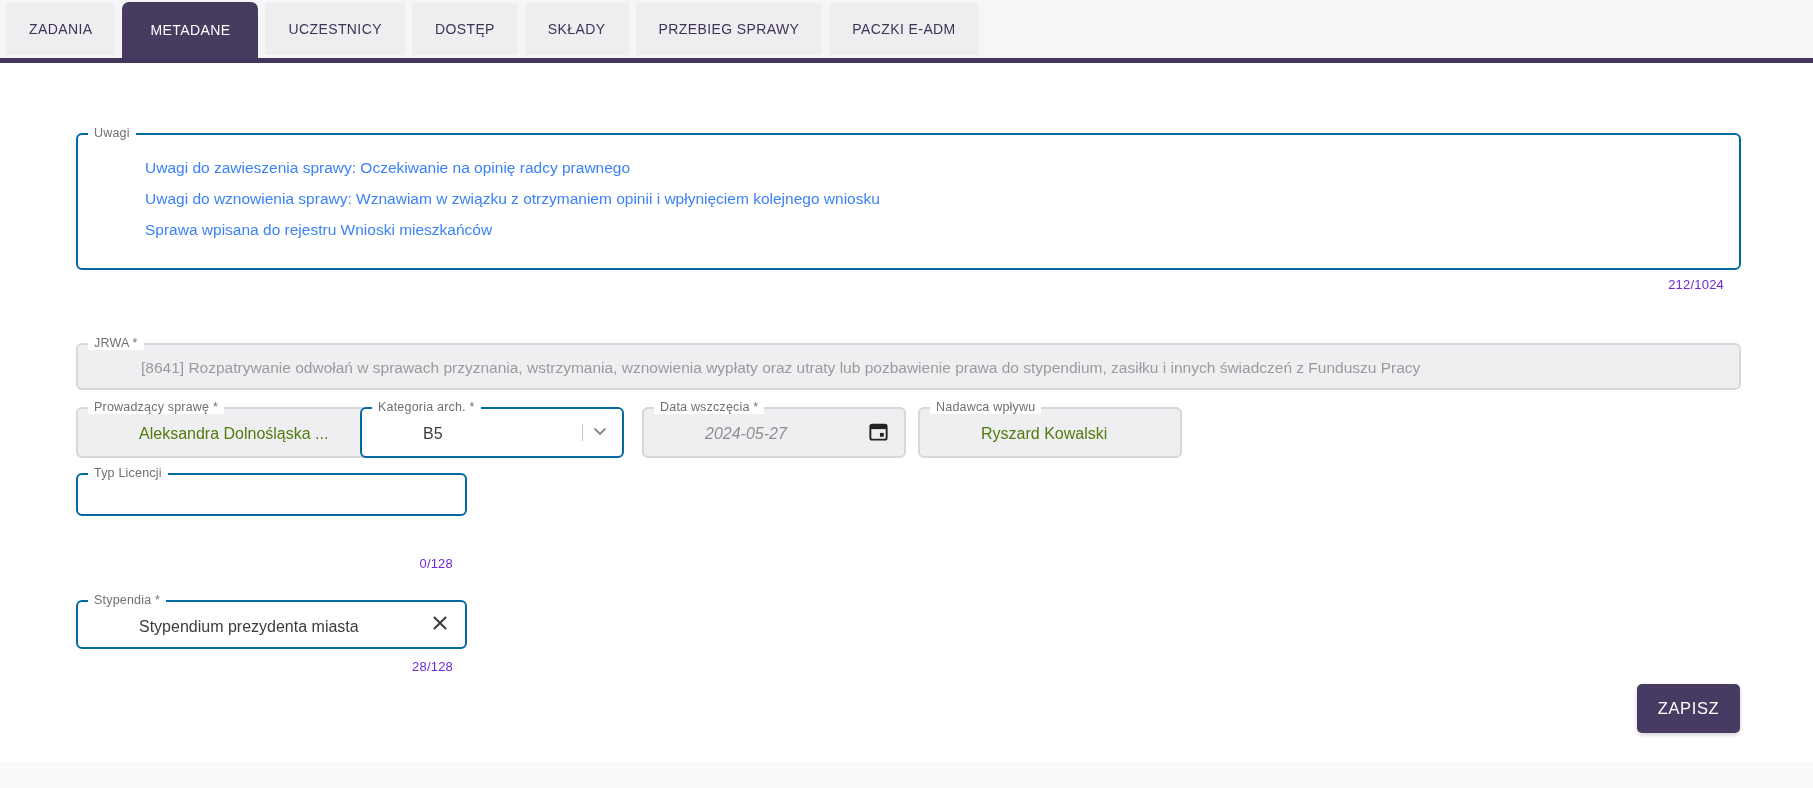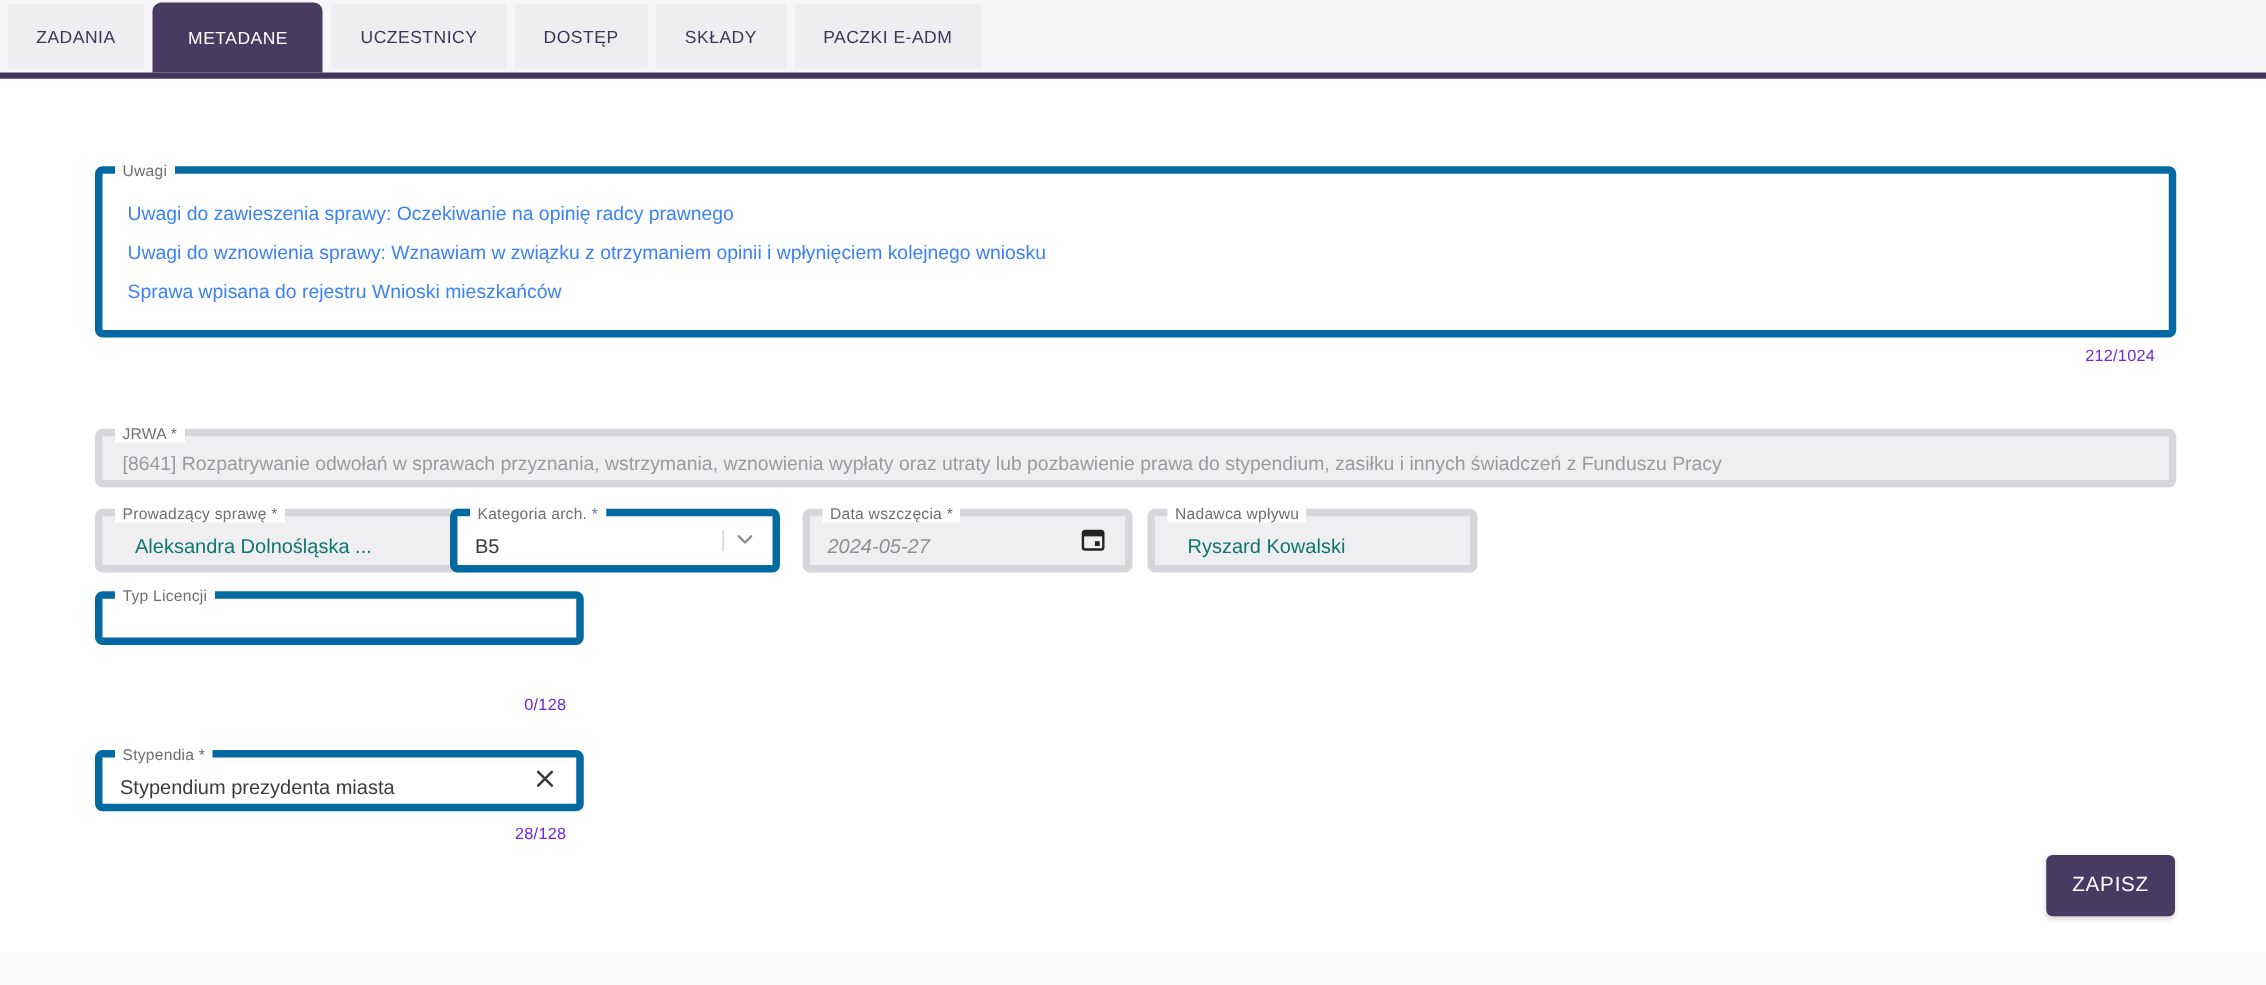--- a/index.html
+++ b/index.html
@@ -38,38 +38,39 @@
     border-radius: 7px 7px 0 0;
   }
   .tab-underline {
     position: absolute; left: 0; top: 58px; width: 1813px; height: 5px;
     background: #44365c;
   }
 
   
   .ofield {
     position: absolute;
-    border: 6px solid #0369a1;
+    border: 2px solid #0369a1;
     border-radius: 6px;
     background: #ffffff;
+    padding-left: 47px;
   }
   .ofield.disabled { background: #efeff1; border-color: #d7d7db; }
   .ofield .flabel {
     position: absolute; top: -9px; left: 10px;
     background: #ffffff; padding: 0 6px;
     font-size: 12.5px; color: #6f6f74; letter-spacing: .2px;
     white-space: nowrap;
   }
   .fvalue {
     font-size: 16px; line-height: 49px;
     padding: 0 14px;
     white-space: nowrap; overflow: hidden;
   }
   .fvalue.dark { color: #3c3c40; }
-  .fvalue.muted { color: #0f766e; margin-left: 12px; }
+  .fvalue.muted { color: #4d7c0f; }
   .fvalue.semi  { color: #8f8f93; font-style: italic; }
 
   
   .uwagi-box { left: 76px; top: 133px; width: 1665px; height: 137px; }
   .uwagi-text { padding: 17px 20px 0 20px; }
   .uwagi-text .tline { font-size: 15.5px; line-height: 31px; color: #3b82f6; white-space: nowrap; }
 
   .counter {
     position: absolute; text-align: right;
     font-size: 13px; color: #6d28d9; letter-spacing: .2px;
@@ -119,20 +120,21 @@
 </style>
 </head>
 <body>
 
 <nav class="tabbar">
   <div class="tab">ZADANIA</div>
   <div class="tab active">METADANE</div>
   <div class="tab">UCZESTNICY</div>
   <div class="tab">DOSTĘP</div>
   <div class="tab">SKŁADY</div>
+  <div class="tab">PRZEBIEG SPRAWY</div>
   <div class="tab">PACZKI E-ADM</div>
 </nav>
 <div class="tab-underline"></div>
 
 <div class="ofield uwagi-box">
   <span class="flabel">Uwagi</span>
   <div class="uwagi-text">
     <div class="tline">Uwagi do zawieszenia sprawy: Oczekiwanie na opinię radcy prawnego</div>
     <div class="tline">Uwagi do wznowienia sprawy: Wznawiam w związku z otrzymaniem opinii i wpłynięciem kolejnego wniosku</div>
     <div class="tline">Sprawa wpisana do rejestru Wnioski mieszkańców</div>

